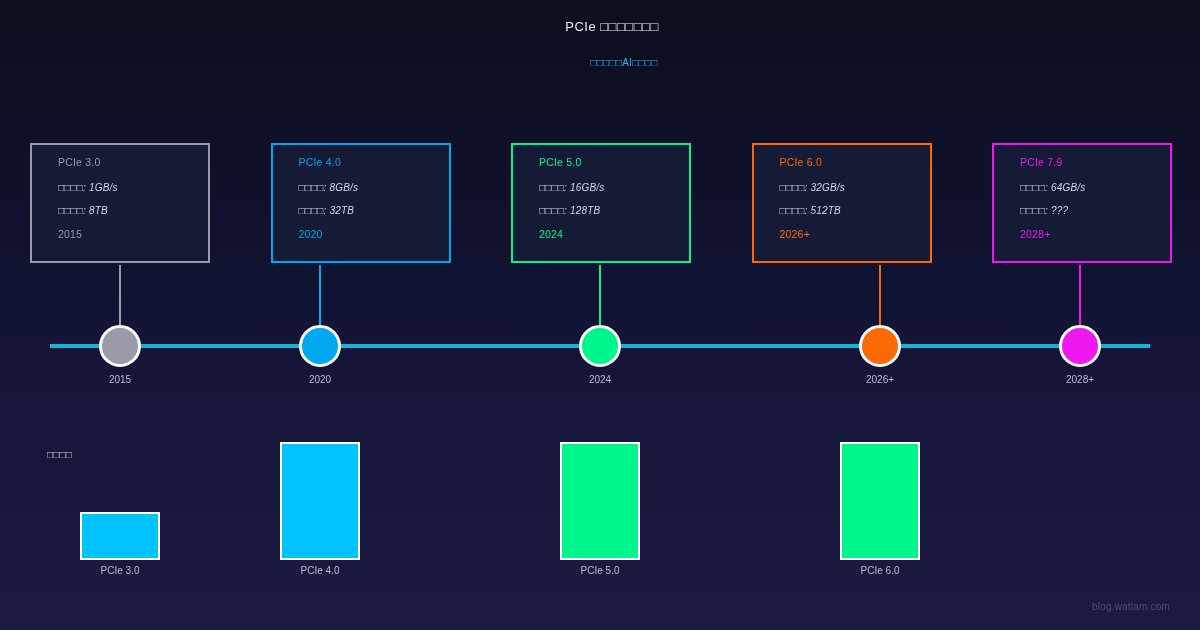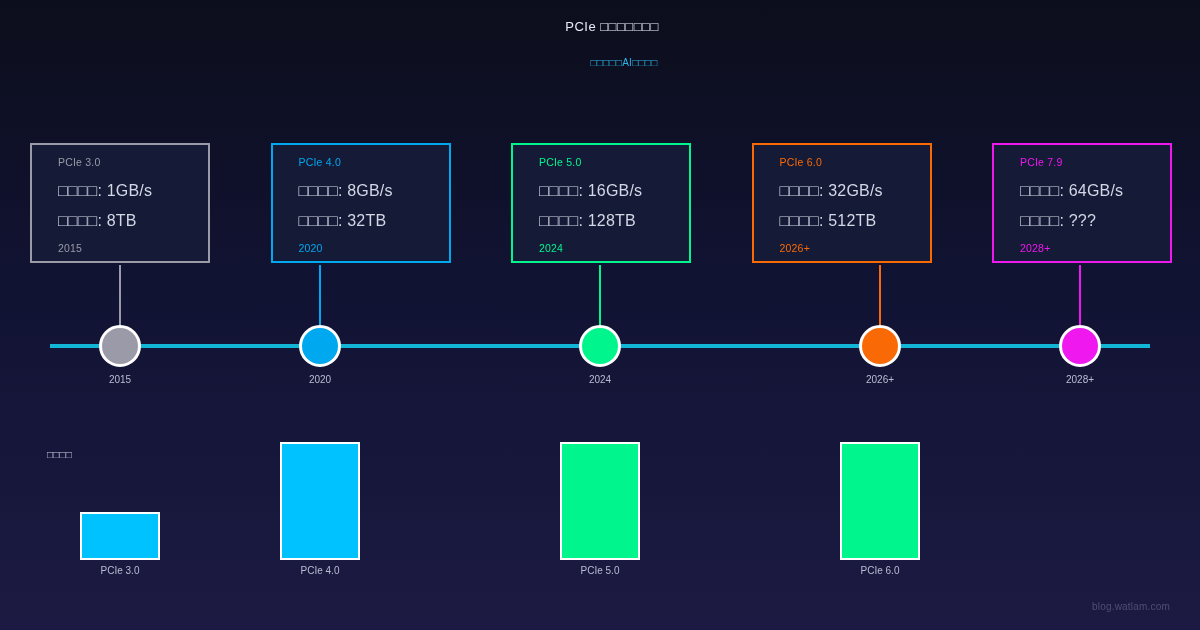--- a/index.html
+++ b/index.html
@@ -39,21 +39,21 @@
     justify-content:space-between;
   }
   .card {
     width:180px; height:120px;
     background:#151a36;
     border:2px solid #8f8f9e;
     padding:11px 14px 0 26px;
     position:relative;
   }
   .card-name { font-size:10.5px; margin-bottom:14px; letter-spacing:.2px; }
-  .card-row  { font-size:16px; color:#d3d7e6; margin-bottom:12px; letter-spacing:.2px; }
+  .card-row  { font-size:10px; color:#d3d7e6; margin-bottom:12px; letter-spacing:.2px;font-style:italic; }
   .card-year { font-size:10.5px; margin-top:6px; letter-spacing:.2px; }
 
   
   #connectors { position:absolute; left:0; top:265px; width:1200px; height:82px; }
   .connector { position:absolute; top:0; width:2px; height:80px; background:#8f8f9e; }
 
   
   #timeline { position:absolute; left:0; top:0; width:1200px; height:630px; pointer-events:none; }
   #axis {
     position:absolute; left:50px; top:344px;

